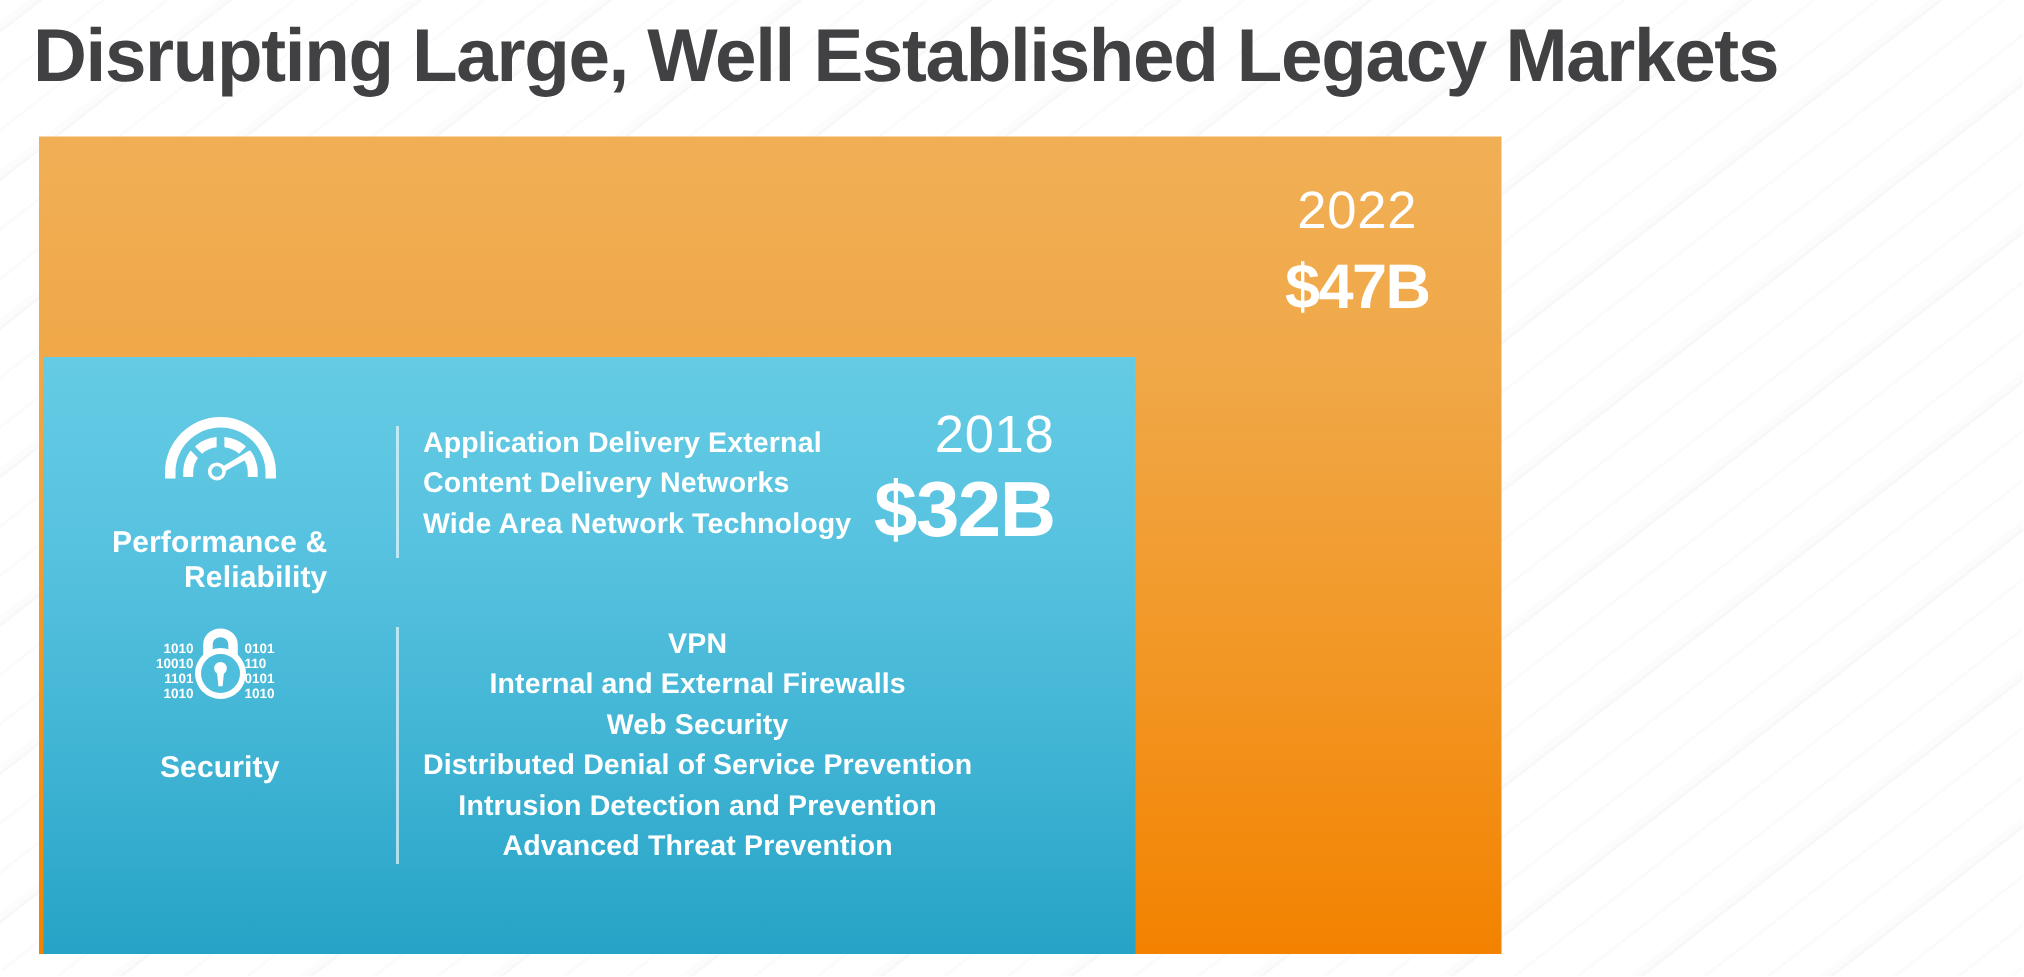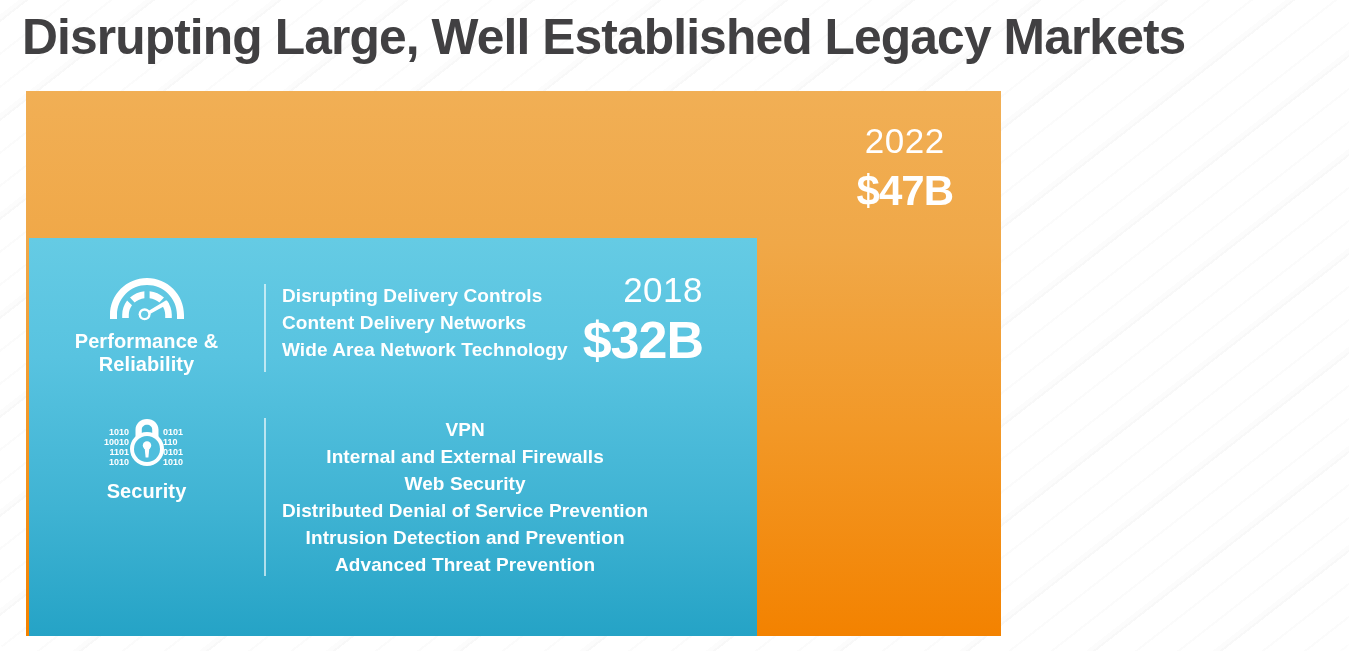--- a/index.html
+++ b/index.html
@@ -139,27 +139,27 @@
   .cat-left {
     width: 235px;
     display: flex;
     flex-direction: column;
     align-items: center;
   }
 
   .cat-icon { display: block; }
 
   .cat-name {
-    margin-top: 4px;
+    margin-top: 24px;
     color: #ffffff;
     font-family: "Liberation Sans Narrow", "Liberation Sans", sans-serif;
     font-weight: bold;
     font-size: 20px;
     line-height: 23px;
-    text-align: center;
+    text-align: right;
     letter-spacing: 0.1px;
   }
 
   .cat-divider {
     width: 2px;
     background: rgba(255,255,255,0.62);
     margin-right: 16px;
     flex: none;
   }
   #cat-performance .cat-divider { height: 88px; margin-top: 8px; }
@@ -233,21 +233,21 @@
         </span>
         <div class="cat-name">
           <span>Performance &amp;</span><br>
           <span>Reliability</span>
         </div>
       </div>
 
       <div class="cat-divider"></div>
 
       <ul class="cat-list">
-        <li>Disrupting Delivery Controls</li>
+        <li>Application Delivery External</li>
         <li>Content Delivery Networks</li>
         <li>Wide Area Network Technology</li>
       </ul>
     </div>
 
     <div class="cat" id="cat-security">
 
       <div class="cat-left">
         <span class="cat-icon">
           <svg width="96" height="56" viewBox="0 0 96 56" xmlns="http://www.w3.org/2000/svg">

